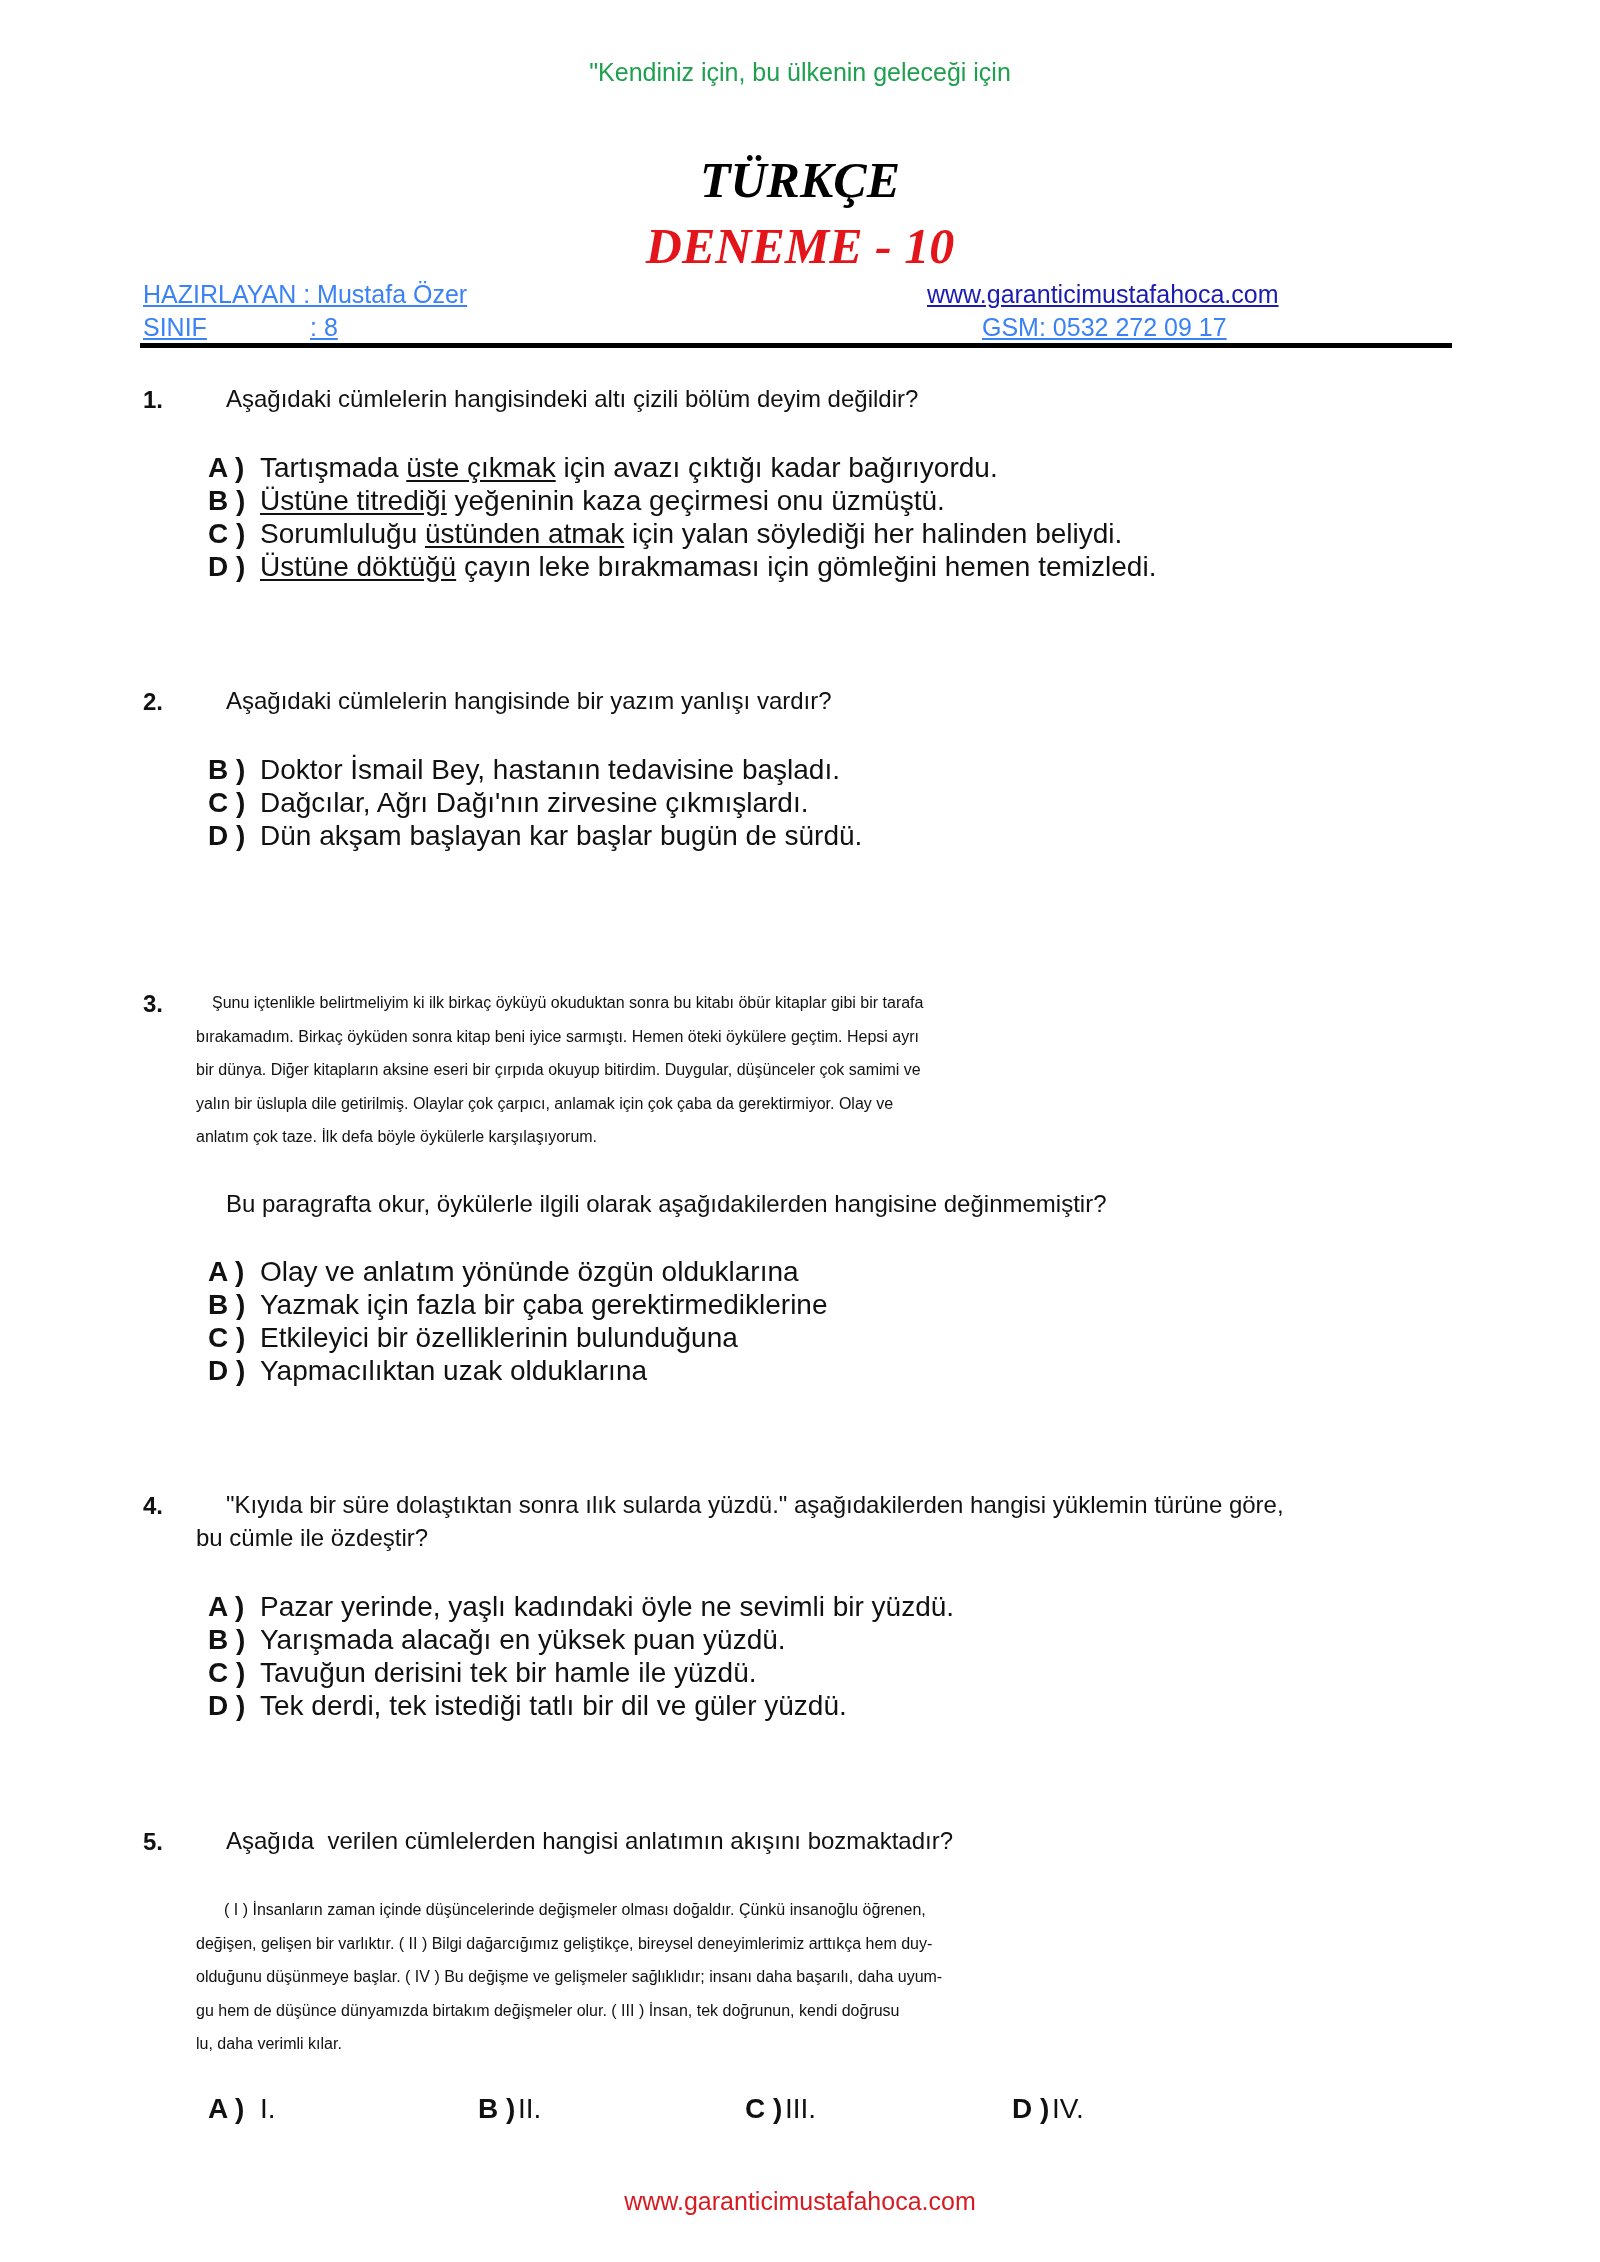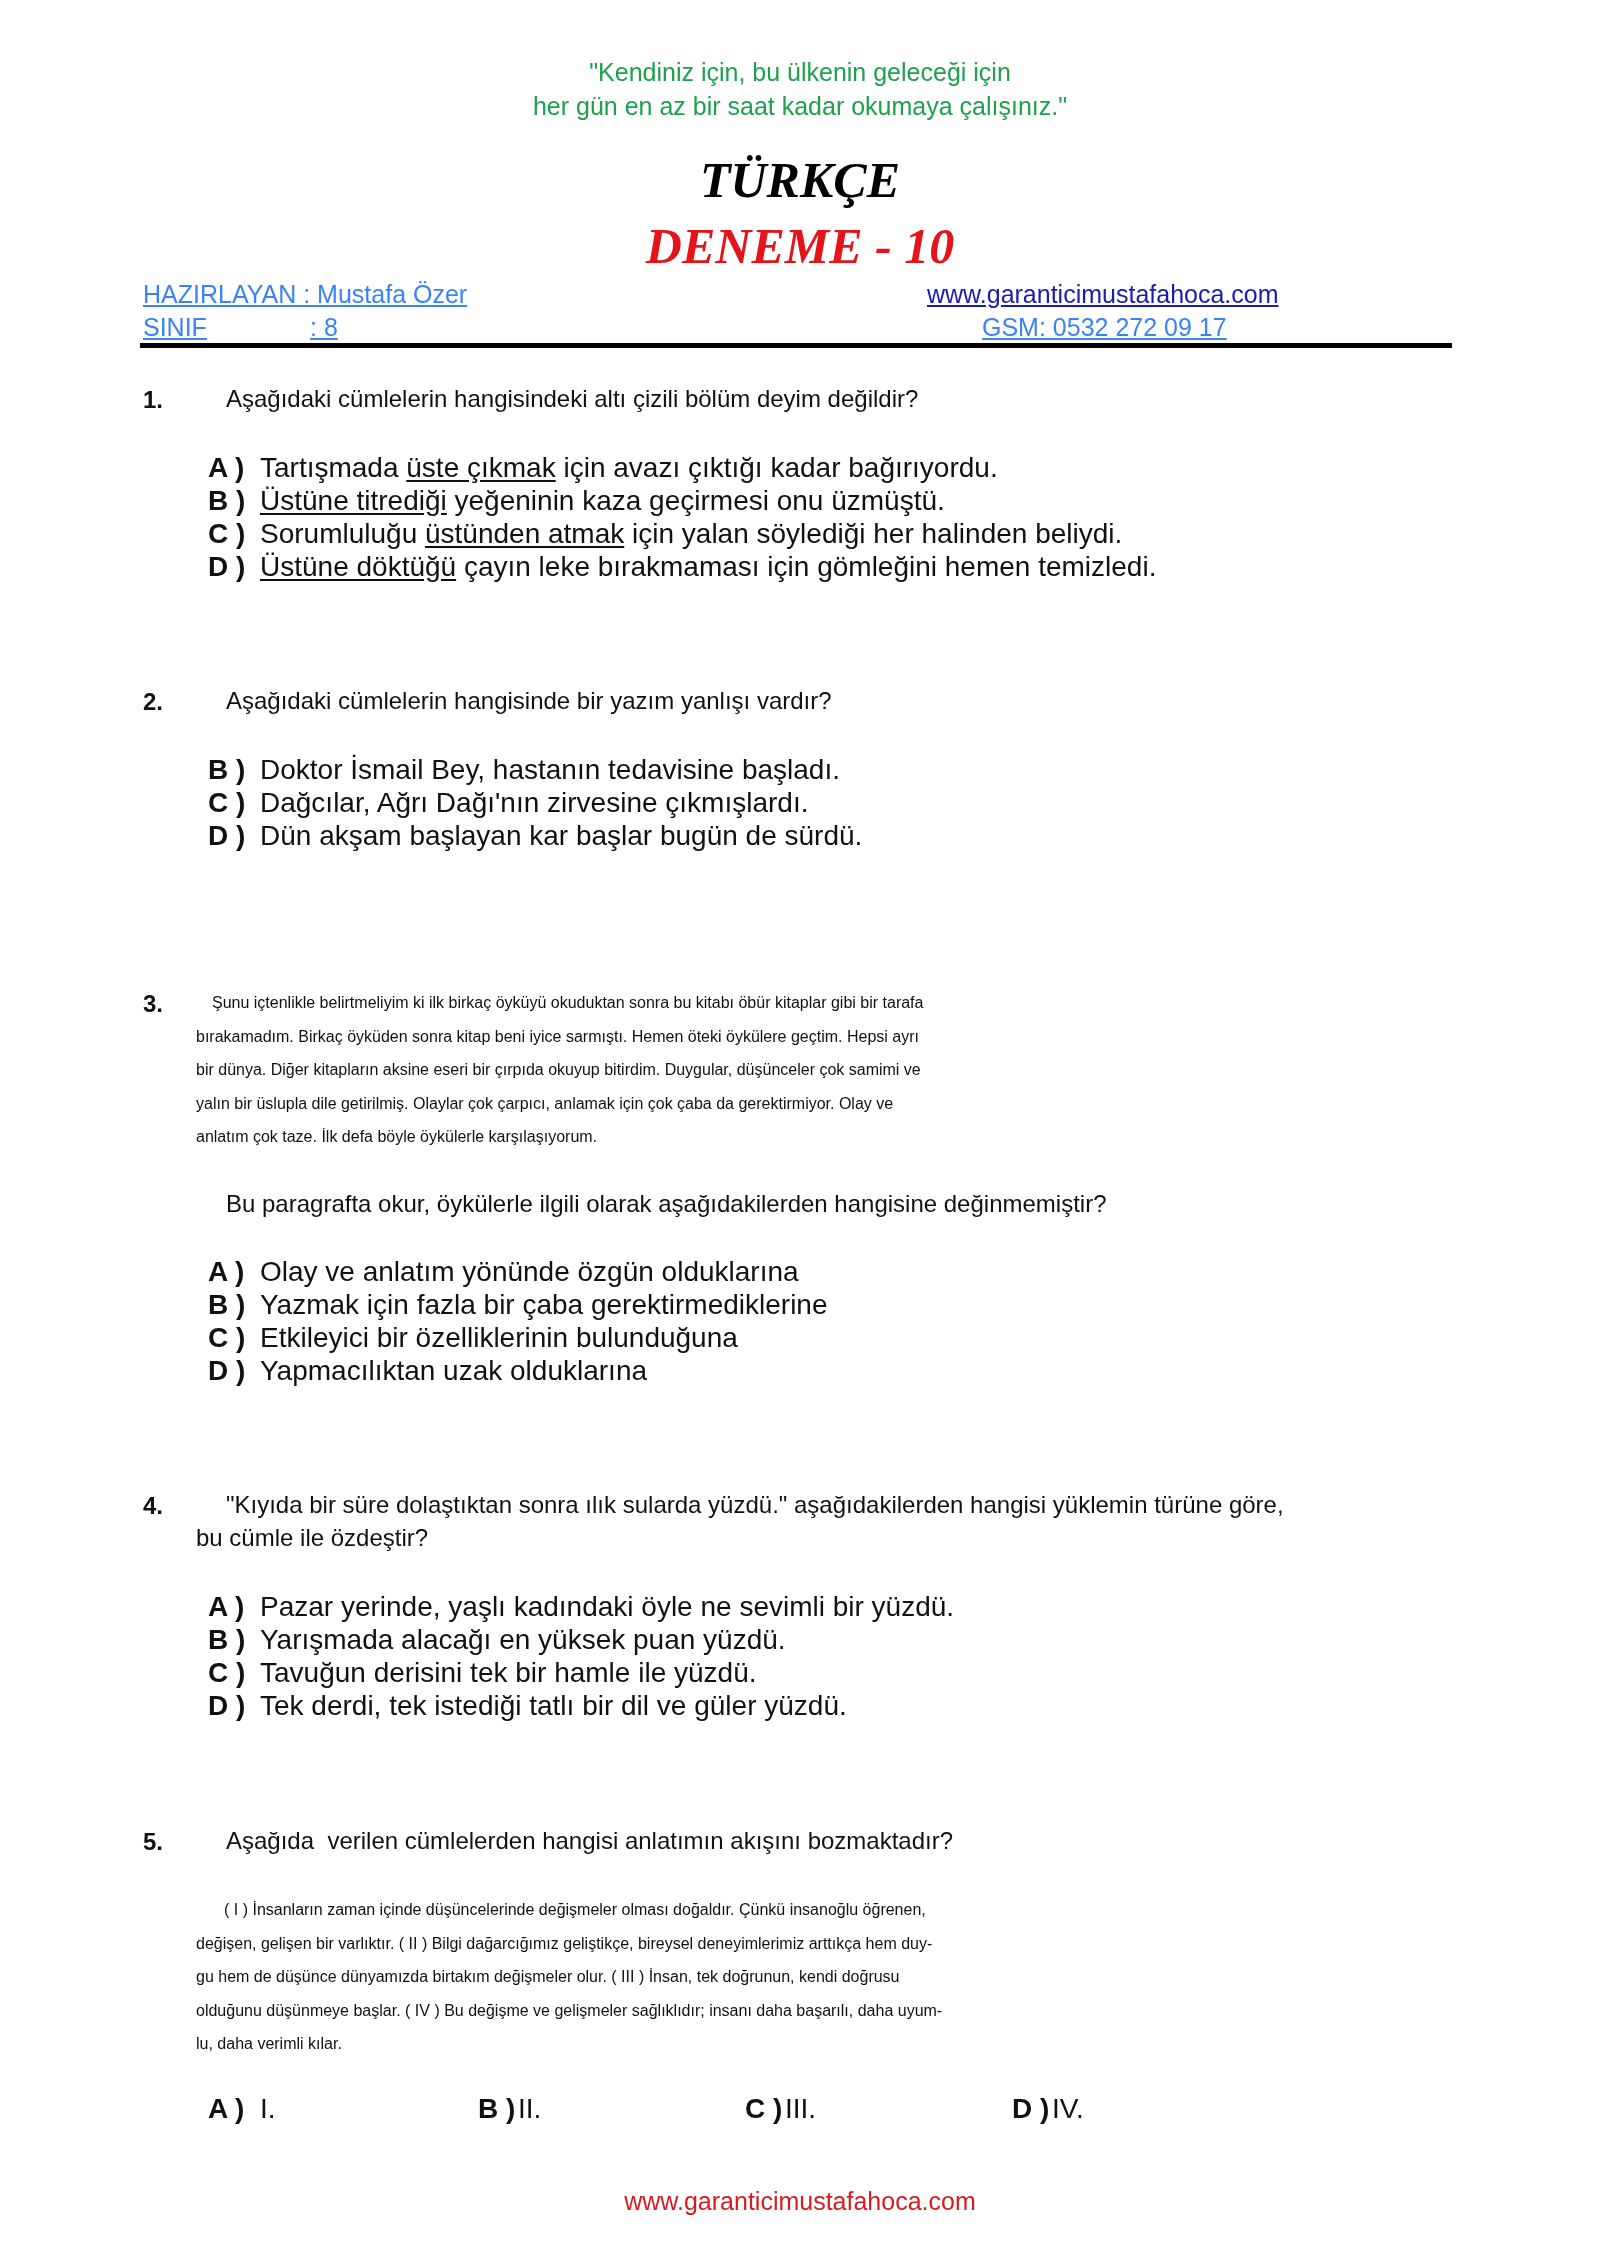--- a/index.html
+++ b/index.html
@@ -21,21 +21,20 @@
   .olabel { font-weight: bold; display: inline-block; width: 52px; }
   u { text-decoration: underline; text-underline-offset: 3px; }
   .para { font-size: 16px; line-height: 33.5px; }
   .footer { left: 0; width: 1600px; text-align: center; top: 2187px; color: #d61b22; font-size: 25px; }
 </style>
 </head>
 <body>
 
 <div class="abs motto">
   <div>"Kendiniz için, bu ülkenin geleceği için</div>
-  <div>her gün en az bir saat kadar okumaya çalışınız."</div>
 </div>
 <div class="abs title1">TÜRKÇE</div>
 <div class="abs title2">DENEME - 10</div>
 
 <div class="abs hdr" style="left:143px; top:278px;">HAZIRLAYAN : Mustafa Özer</div>
 <div class="abs hdr" style="left:143px; top:311px;">SINIF</div>
 <div class="abs hdr" style="left:310px; top:311px;">: 8</div>
 <a class="abs hdr hdr-link" style="left:927px; top:278px;">www.garanticimustafahoca.com</a>
 <div class="abs hdr" style="left:982px; top:311px;">GSM:  0532 272 09 17</div>
 <div class="abs rule"></div>
@@ -81,22 +80,22 @@
   <div class="opt"><span class="olabel">B )</span><span>Yarışmada alacağı en yüksek puan yüzdü.</span></div>
   <div class="opt"><span class="olabel">C )</span><span>Tavuğun derisini tek bir hamle ile yüzdü.</span></div>
   <div class="opt"><span class="olabel">D )</span><span>Tek derdi, tek istediği tatlı bir dil ve güler yüzdü.</span></div>
 </div>
 
 <div class="abs qnum" style="left:143px; top:1828px;">5.</div>
 <div class="abs qtext" style="left:226px; top:1824px; white-space:pre;">Aşağıda  verilen cümlelerden hangisi anlatımın akışını bozmaktadır?</div>
 <div class="abs para" style="left:196px; top:1893px; width:1270px;">
   <div style="padding-left:28px; white-space:nowrap;">( I ) İnsanların zaman içinde düşüncelerinde değişmeler olması doğaldır. Çünkü insanoğlu öğrenen,</div>
   <div style="white-space:nowrap;">değişen, gelişen bir varlıktır. ( II ) Bilgi dağarcığımız geliştikçe, bireysel deneyimlerimiz arttıkça hem duy-</div>
+  <div style="white-space:nowrap;">olduğunu düşünmeye başlar. ( IV ) Bu değişme ve gelişmeler sağlıklıdır; insanı daha başarılı, daha uyum-</div>
   <div style="white-space:nowrap;">gu hem de düşünce dünyamızda birtakım değişmeler olur. ( III ) İnsan, tek doğrunun, kendi doğrusu</div>
-  <div style="white-space:nowrap;">olduğunu düşünmeye başlar. ( IV ) Bu değişme ve gelişmeler sağlıklıdır; insanı daha başarılı, daha uyum-</div>
   <div style="white-space:nowrap;">lu, daha verimli kılar.</div>
 </div>
 <div class="abs opts" style="left:208px; top:2092px; width:1100px;">
   <span class="opt abs" style="left:0;"><span class="olabel">A )</span><span>I.</span></span>
   <span class="opt abs" style="left:270px;"><span class="olabel" style="width:40px;">B )</span><span>II.</span></span>
   <span class="opt abs" style="left:537px;"><span class="olabel" style="width:40px;">C )</span><span>III.</span></span>
   <span class="opt abs" style="left:804px;"><span class="olabel" style="width:40px;">D )</span><span>IV.</span></span>
 </div>
 
 <div class="abs footer">www.garanticimustafahoca.com</div>

